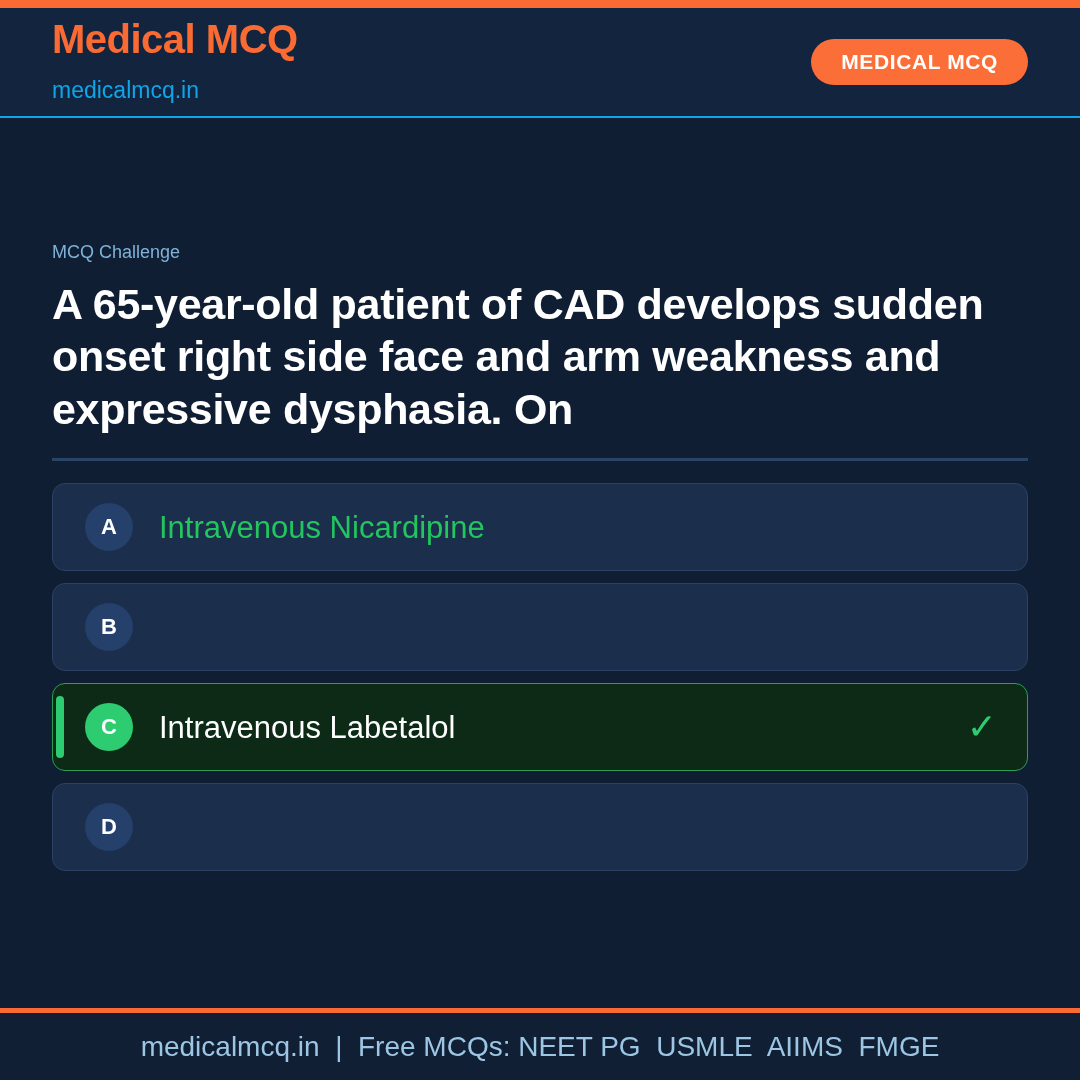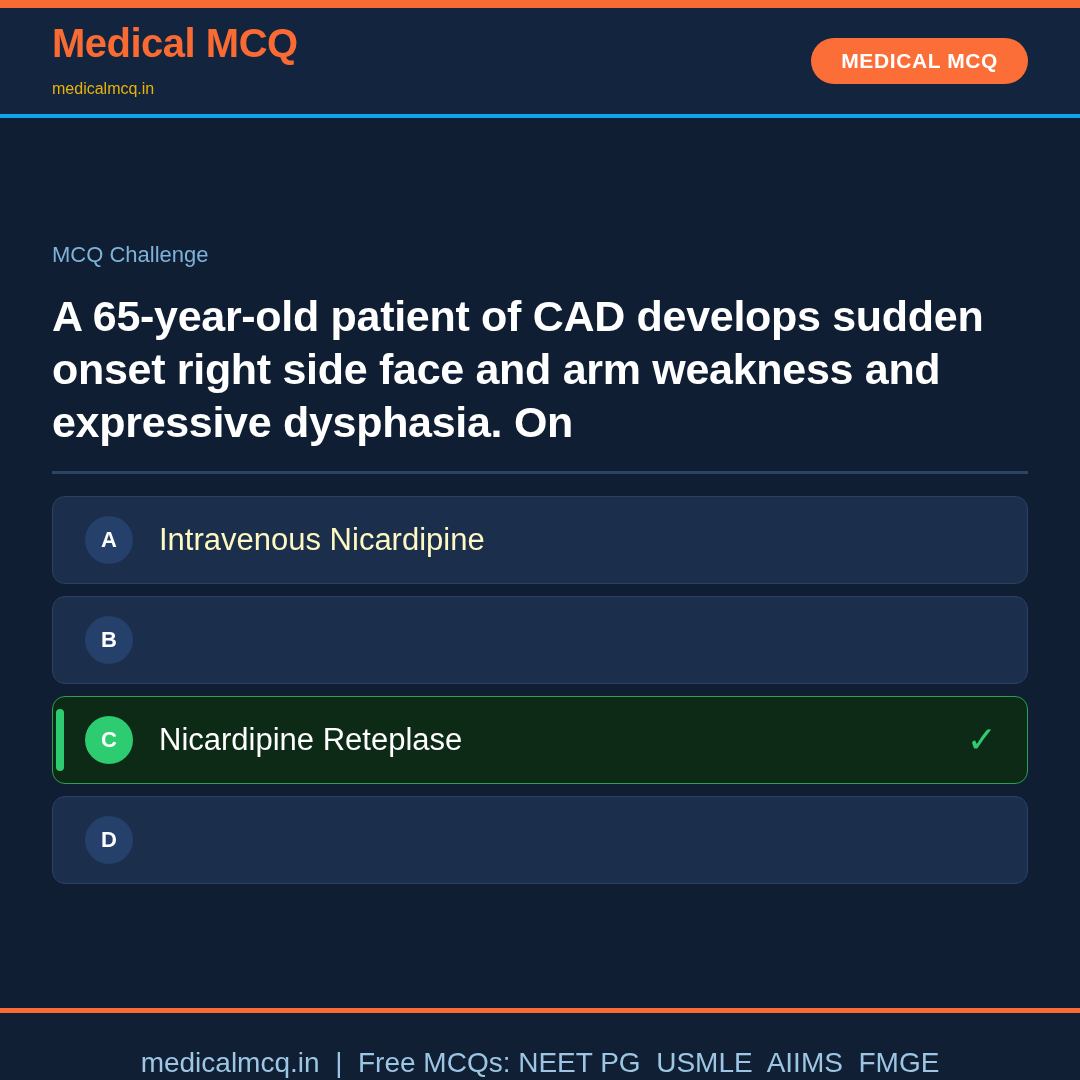--- a/index.html
+++ b/index.html
@@ -15,37 +15,37 @@
   .top-accent{
     height:8px;
     width:100%;
     background:#F96B33;
   }
 
   
   .header{
     height:110px;
     background:#13243F;
-    border-bottom:4px solid #0ea5e9;
+    border-bottom:2px solid #0ea5e9;
     display:flex;
     align-items:center;
     justify-content:space-between;
     padding:0 52px;
   }
   .brand-block{ display:flex; flex-direction:column; justify-content:center; }
   .brand-title{
     font-size:40px;
     font-weight:bold;
     color:#F96B33;
     line-height:1.08;
     letter-spacing:-0.5px;
   }
   .brand-sub{
-    font-size:16px;
-    color:#eab308;
+    font-size:23px;
+    color:#0ea5e9;
     line-height:1.3;
     margin-top:14px;
   }
   .header-badge{
     background:#FC6E37;
     color:#FFFFFF;
     font-size:21px;
     font-weight:bold;
     letter-spacing:0.6px;
     border-radius:26px;
@@ -53,30 +53,30 @@
     white-space:nowrap;
   }
 
   
   .main{
     padding:0 52px;
     position:relative;
   }
   .eyebrow{
     color:#7FB2D9;
-    font-size:22px;
+    font-size:18px;
     margin-top:124px;
     line-height:1.2;
   }
   .question{
     color:#FFFFFF;
     font-size:43px;
     font-weight:bold;
     line-height:1.23;
-    margin-top:22px;
+    margin-top:14px;
     letter-spacing:-0.3px;
     max-width:990px;
   }
   .q-divider{
     height:3px;
     background:#2A4465;
     margin-top:22px;
     width:976px;
   }
 
@@ -101,21 +101,21 @@
     background:#24406B;
     color:#FFFFFF;
     font-size:22px;
     font-weight:bold;
     display:flex;
     align-items:center;
     justify-content:center;
     flex:0 0 48px;
   }
   .option .opt-text{
-    color:#fef9c3;
+    color:#22c55e;
     font-size:31px;
     margin-left:26px;
     line-height:1.2;
   }
 
   
   .option.correct{
     background:#0D2A16;
     border:1px solid #2E9E55;
   }
@@ -148,21 +148,21 @@
   
   .footer{
     position:absolute;
     left:0;
     bottom:0;
     width:100%;
     height:72px;
     background:#101F33;
     border-top:5px solid #F96B33;
     display:flex;
-    align-items:flex-end;
+    align-items:center;
     justify-content:center;
   }
   .footer-text{
     color:#9CC6E4;
     font-size:28px;
     white-space:pre;
     line-height:1.2;
   }
 </style>
 </head>
@@ -190,21 +190,21 @@
       <div class="opt-text">Intravenous Nicardipine</div>
     </div>
 
     <div class="option">
       <div class="badge">B</div>
     </div>
 
     <div class="option correct">
       <div class="accent-bar"></div>
       <div class="badge">C</div>
-      <div class="opt-text">Nicardipine Reteplase</div>
+      <div class="opt-text">Intravenous Labetalol</div>
       <div class="check">✓</div>
     </div>
 
     <div class="option">
       <div class="badge">D</div>
     </div>
 
   </div>
 </div>
 

